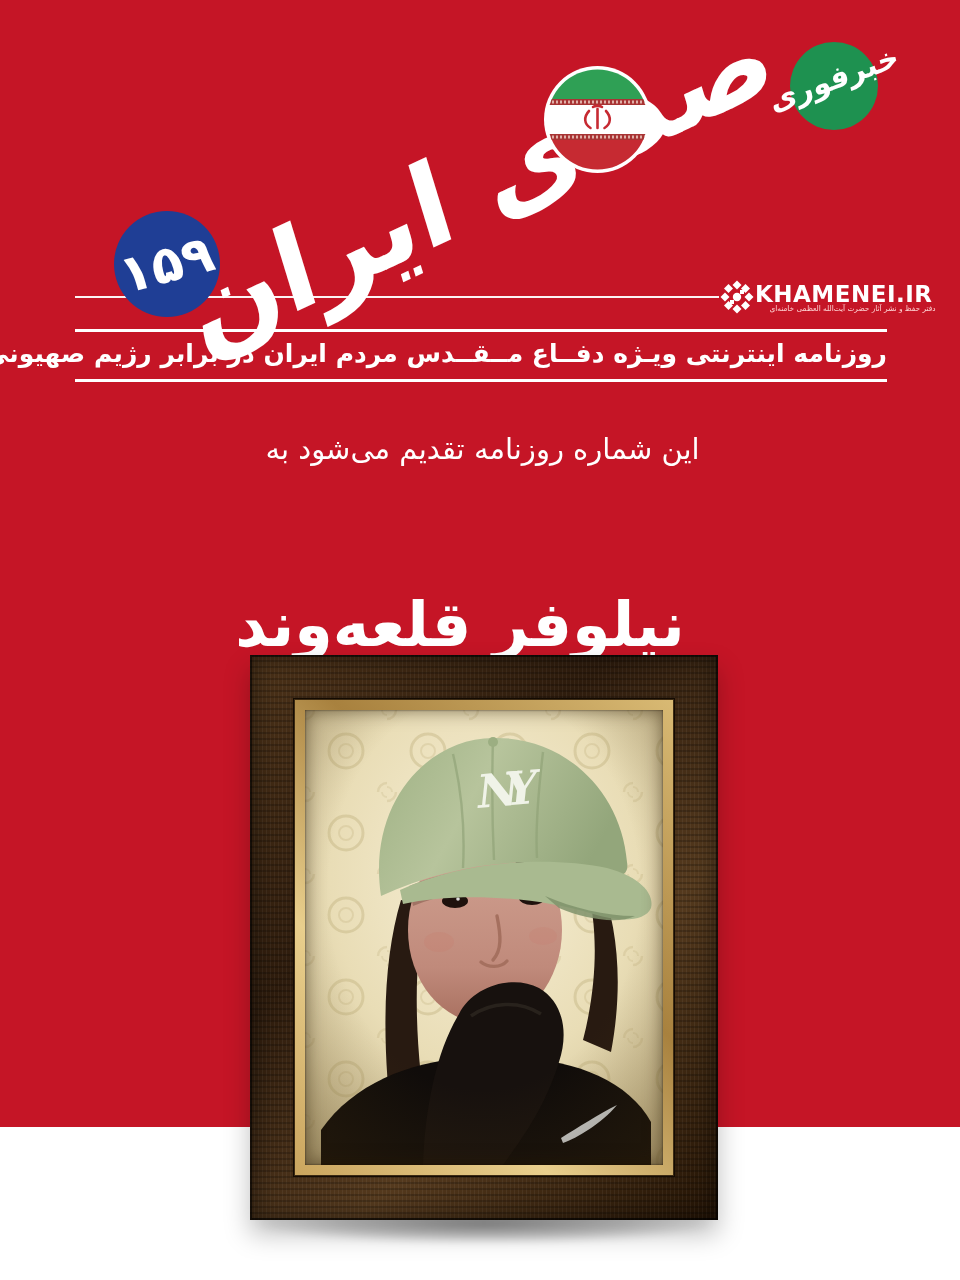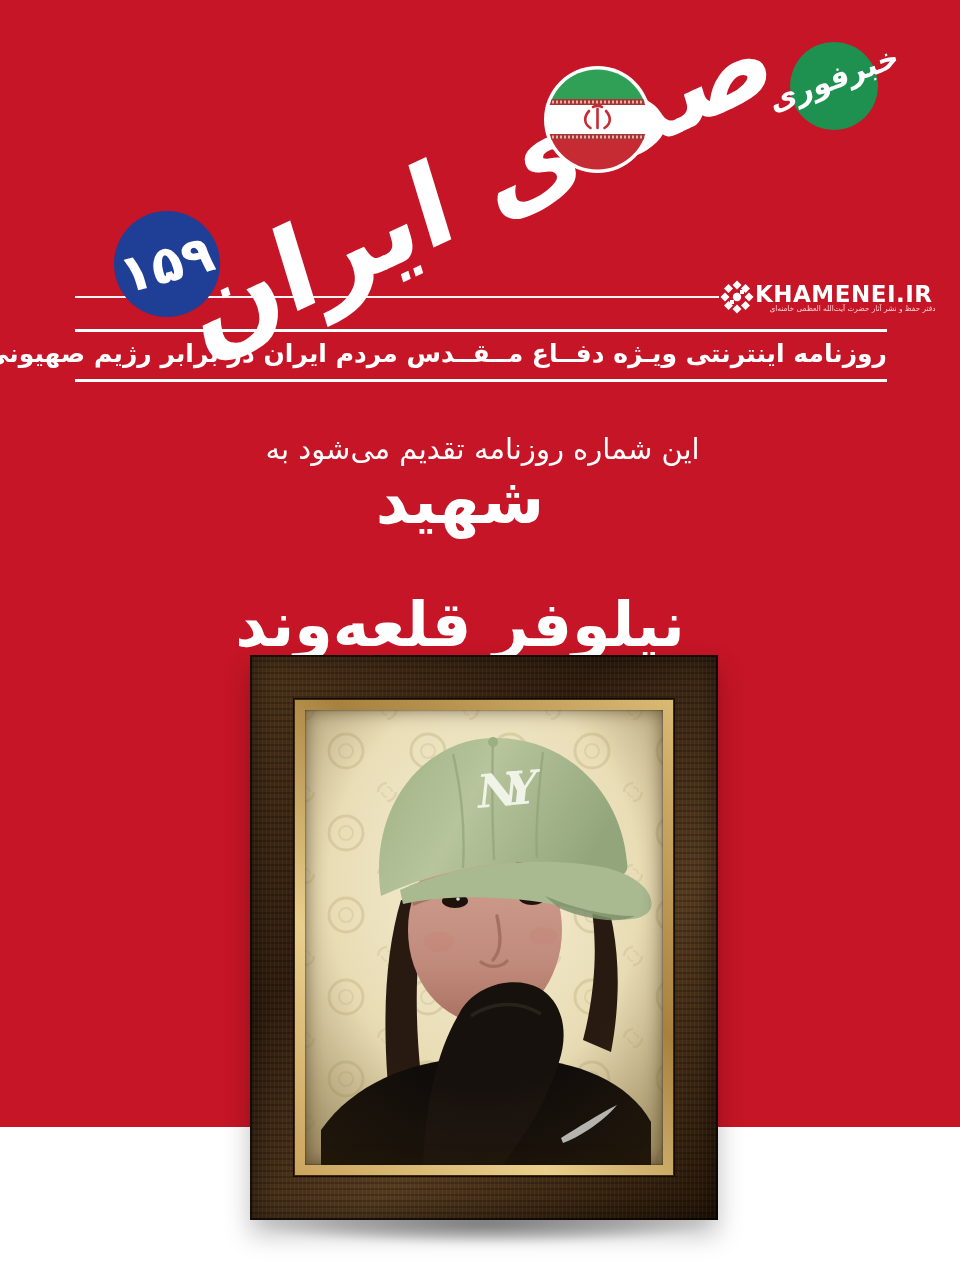--- a/index.html
+++ b/index.html
@@ -173,21 +173,20 @@
       <b>KHAMENEI.IR</b>
       <small dir="rtl">دفتر حفظ و نشر آثار حضرت آیت‌الله العظمی خامنه‌ای</small>
     </div>
   </div>
 
   <div class="subtitle" dir="rtl">
     <span>روزنامه اینترنتی ویـژه دفــاع مــقــدس مردم ایران در برابر رژیم صهیونی</span>
   </div>
 
   <div class="intro">این شماره روزنامه تقدیم می‌شود به</div>
-  <div class="honorific">شهید</div>
   <div class="martyr-name">نیلوفر قلعه‌وند</div>
 
   <div class="footer-strip"></div>
   <div class="frame-shadow"></div>
 
   <div class="frame">
     <div class="mat">
       <div class="photo">
         <svg viewBox="0 0 358 455" preserveAspectRatio="none">
           <defs>

